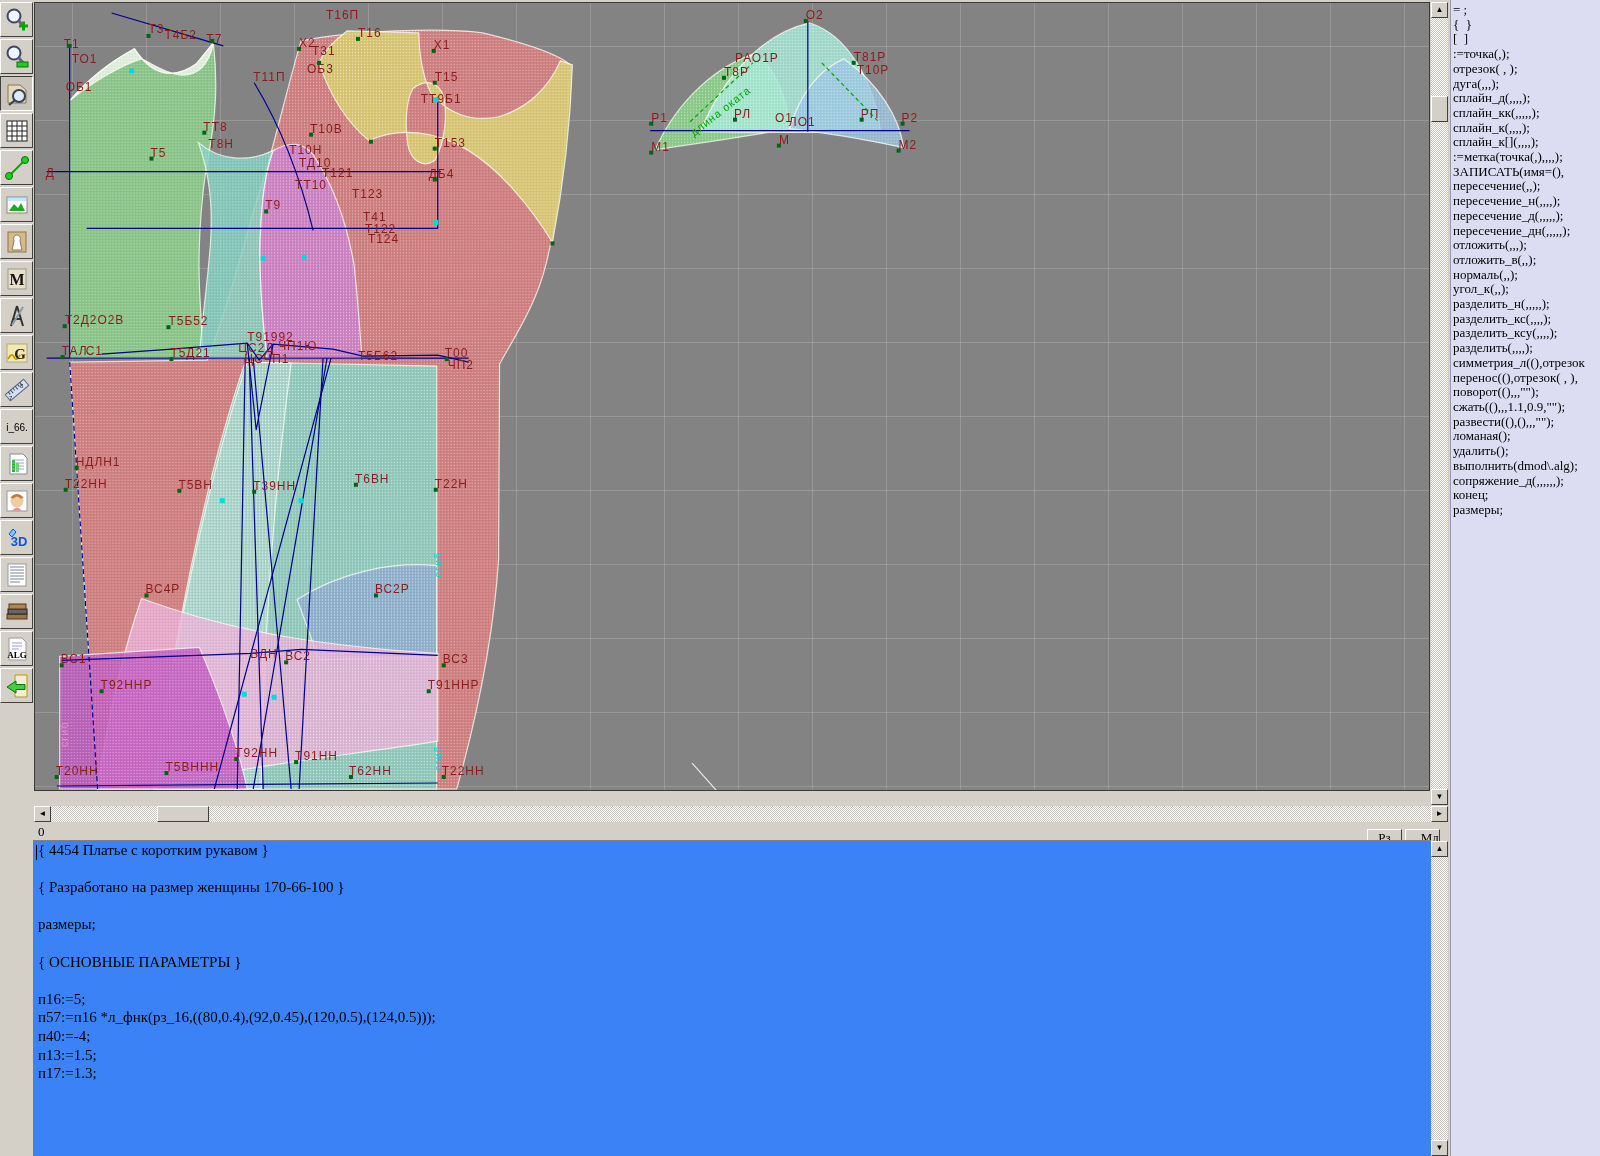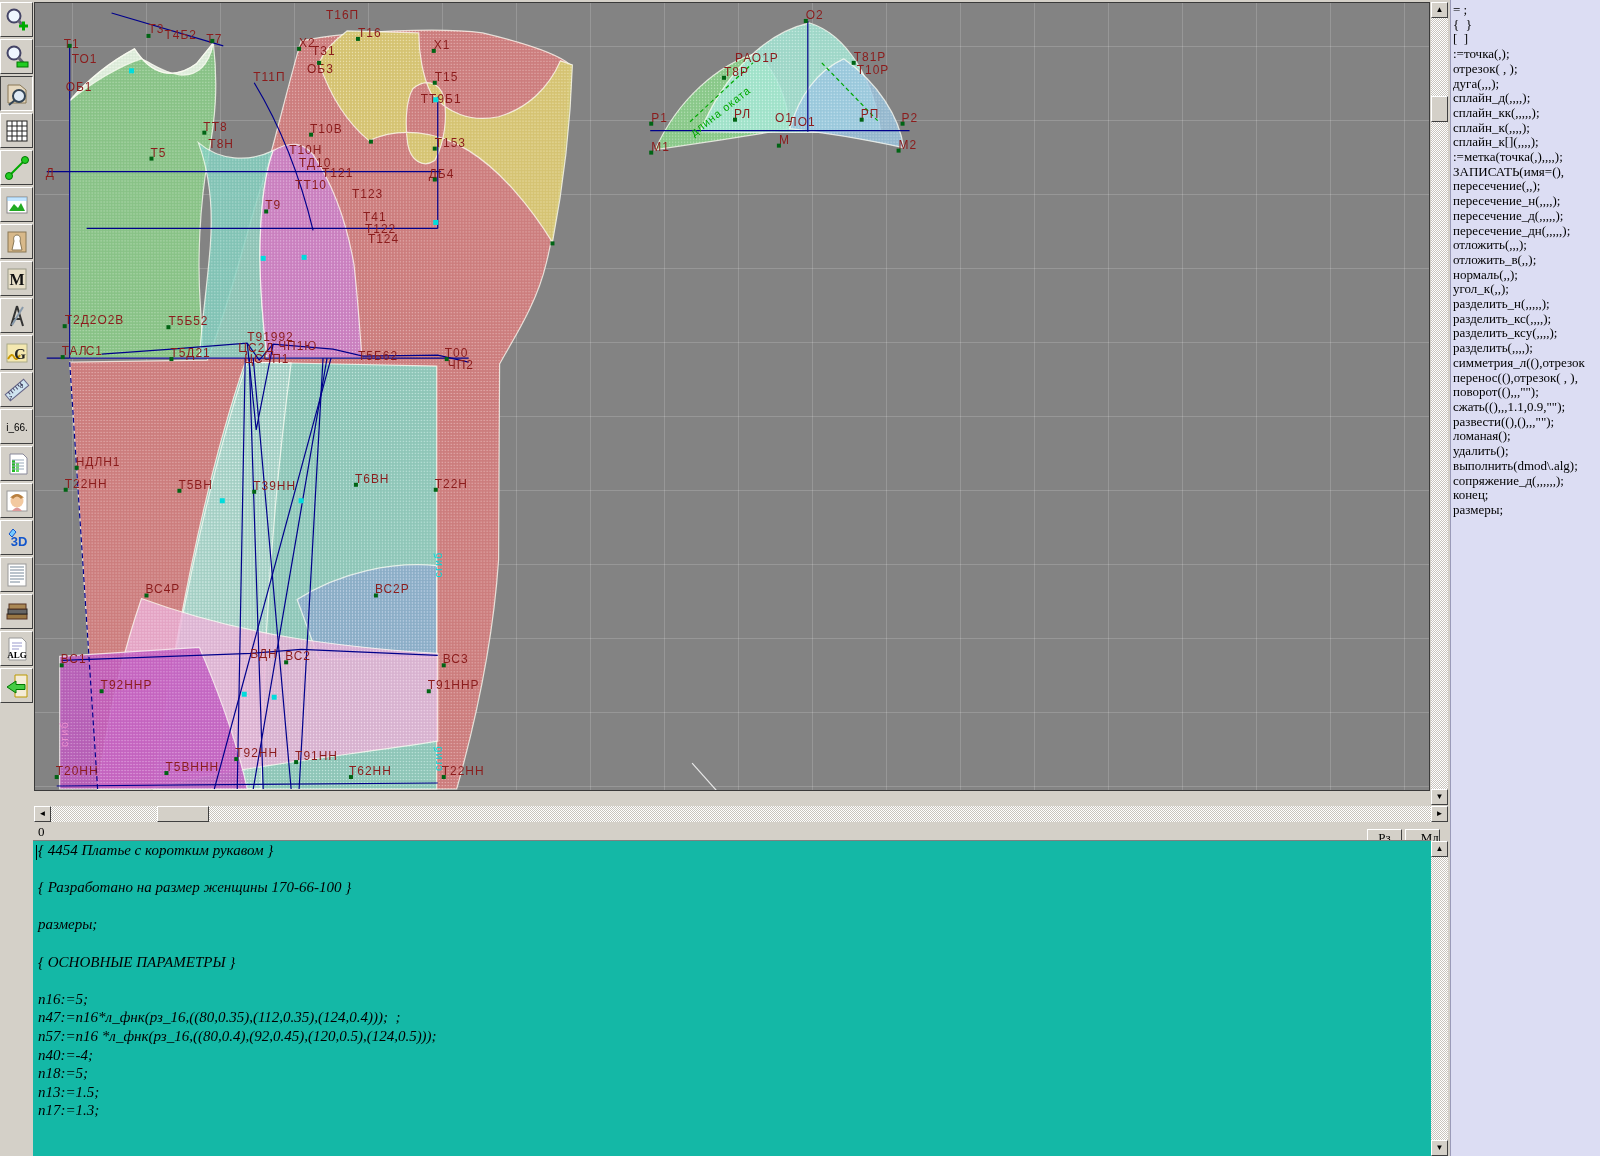--- a/index.html
+++ b/index.html
@@ -32,22 +32,22 @@
         box-sizing:border-box;font-size:8px;line-height:14px;text-align:center;color:#000;}
   .sthumb{position:absolute;background:#d4d0c8;
         border:1px solid;border-color:#ffffff #404040 #404040 #ffffff;box-sizing:border-box;}
   
   #statusrow{position:absolute;left:33px;top:822px;width:1415px;height:18px;background:#d4d0c8;}
   #zeroval{position:absolute;left:5px;top:2px;font-size:13px;font-family:"Liberation Serif",serif;}
   .minibtn{position:absolute;top:7px;width:35px;height:17px;background:#d4d0c8;
            border:1px solid;border-color:#ffffff #404040 #404040 #ffffff;box-sizing:border-box;
            font-family:"Liberation Serif",serif;font-size:13px;text-align:center;line-height:15px;}
   
-  #editor{position:absolute;left:33px;top:840px;width:1398px;height:316px;background:#14b8a6;
-          border-top:1px solid #808080;overflow:hidden;font-style:italic;}
+  #editor{position:absolute;left:33px;top:840px;width:1398px;height:316px;background:#3b82f6;
+          border-top:1px solid #808080;overflow:hidden;}
   #editor .eline{font-family:"Liberation Serif",serif;font-size:15px;line-height:18.6px;
           white-space:pre;color:#000;padding-left:5px;}
   #cursor{position:absolute;left:3px;top:4px;width:1px;height:15px;background:#000;}
   
   #panel{position:absolute;left:1450px;top:0;width:150px;height:1156px;background:#dcddf3;
          overflow:hidden;border-left:1px solid #9a9ab8;}
   #panel .cmd{font-family:"Liberation Serif",serif;font-size:13px;line-height:14.7px;
          white-space:pre;color:#000;padding-left:2px;}
   #panel{padding-top:3px;box-sizing:border-box;}
 </style>
@@ -419,24 +419,22 @@
   <div id="cursor"></div>
 <div class="eline">{ 4454 Платье с коротким рукавом }</div>
     <div class="eline">&nbsp;</div>
     <div class="eline">{ Разработано на размер женщины 170-66-100 }</div>
     <div class="eline">&nbsp;</div>
     <div class="eline">размеры;</div>
     <div class="eline">&nbsp;</div>
     <div class="eline">{ ОСНОВНЫЕ ПАРАМЕТРЫ }</div>
     <div class="eline">&nbsp;</div>
     <div class="eline">п16:=5;</div>
-    <div class="eline">п47:=п16*л_фнк(рз_16,((80,0.35),(112,0.35),(124,0.4)));  ;</div>
     <div class="eline">п57:=п16 *л_фнк(рз_16,((80,0.4),(92,0.45),(120,0.5),(124,0.5)));</div>
     <div class="eline">п40:=-4;</div>
-    <div class="eline">п18:=5;</div>
     <div class="eline">п13:=1.5;</div>
     <div class="eline">п17:=1.3;</div>
   </div>
 
 <div class="sb" style="left:1431px;top:841px;width:17px;height:315px;">
   <div class="sbtn" style="left:0;top:0;">▲</div>
   <div class="sbtn" style="left:0;top:299px;">▼</div>
 </div>
 
 <div id="panel">

